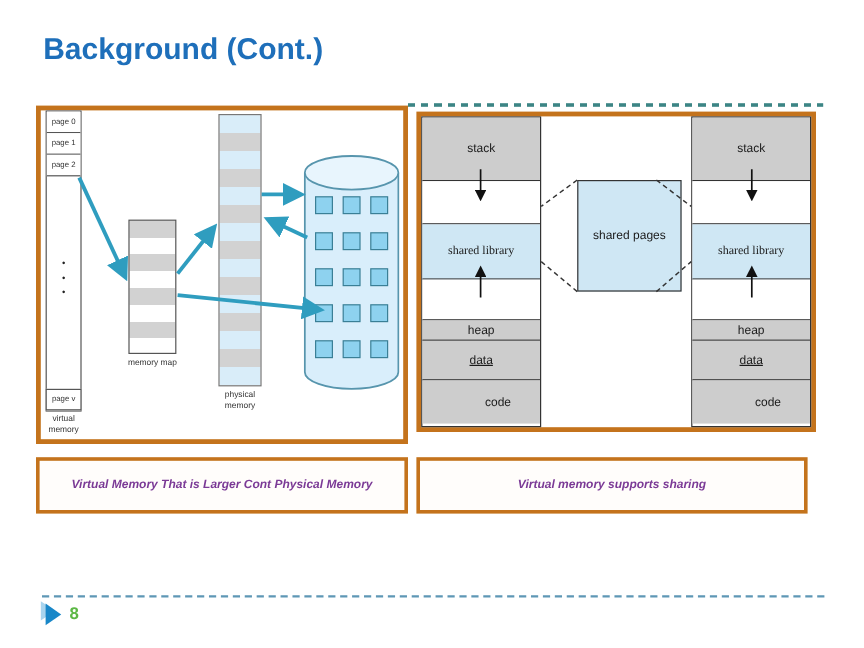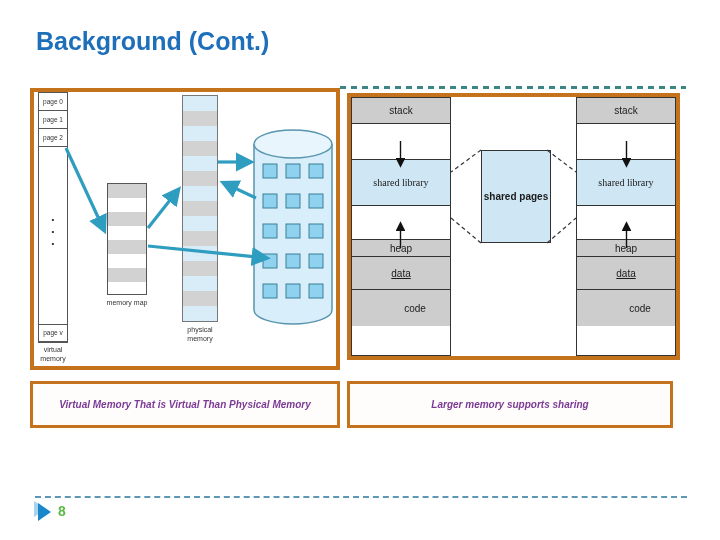--- a/index.html
+++ b/index.html
@@ -67,28 +67,28 @@
   #proc-right { left: 225px; }
   .proc-cell {
     border-bottom: 1px solid #333;
     font-size: 10px; color: #1a1a1a;
     display: flex; align-items: center; justify-content: center;
   }
   .proc-cell:last-child { border-bottom: none; }
   .c-gray { background: #cdcdcd; }
   .c-blue { background: #cfe7f4; font-family: Liberation Serif, serif; }
   .c-white { background: #ffffff; }
-  .h-stack { height: 26px; } .h-a1 { height: 36px; } .h-shlib { height: 46px; }
+  .h-stack { height: 53px; } .h-a1 { height: 36px; } .h-shlib { height: 46px; }
   .h-a2 { height: 34px; } .h-heap { height: 17px; } .h-data { height: 33px; text-decoration: underline; }
   .h-code { height: 36px; padding-left: 28px; }
   #shared-pages-box {
-    left: 130px; top: 53px; width: 70px; height: 93px;
+    left: 130px; top: 53px; width: 87px; height: 93px;
     background: #cfe7f4; border: 1px solid #333;
     display: flex; align-items: center; justify-content: center;
-    font-size: 10px; color: #1a1a1a; text-align: center; line-height: 1.3; font-weight: bold;
+    font-size: 10px; color: #1a1a1a; text-align: center; line-height: 1.3;
   }
   #right-overlay-svg { left: 0; top: 0; pointer-events: none; }
 
   
   .caption-box {
     border: 3px solid #c4731c; background: #fffdfb;
     display: flex; align-items: center; justify-content: center;
   }
   #left-caption-box  { left: 30px;  top: 381px; width: 310px; height: 47px; }
   #right-caption-box { left: 347px; top: 381px; width: 326px; height: 47px; }
@@ -229,22 +229,22 @@
     <g stroke="#111" stroke-width="1.4" fill="none" marker-end="url(#blackhead)">
       <line x1="49.5" y1="44" x2="49.5" y2="68"></line>
       <line x1="49.5" y1="151" x2="49.5" y2="127"></line>
       <line x1="275.5" y1="44" x2="275.5" y2="68"></line>
       <line x1="275.5" y1="151" x2="275.5" y2="127"></line>
     </g>
   </svg>
 </div>
 
 <div class="abs caption-box" id="left-caption-box">
-  <div class="caption-text" id="left-caption-text">Virtual Memory That is Virtual Than Physical Memory</div>
+  <div class="caption-text" id="left-caption-text">Virtual Memory That is Larger Cont Physical Memory</div>
 </div>
 <div class="abs caption-box" id="right-caption-box">
-  <div class="caption-text">Larger memory supports sharing</div>
+  <div class="caption-text">Virtual memory supports sharing</div>
 </div>
 
 <div class="abs" id="bottom-dashed-line"></div>
 <div class="abs" id="page-marker-light"></div>
 <div class="abs" id="page-marker"></div>
 <div class="abs" id="page-number">8</div>
 
 </body></html>

